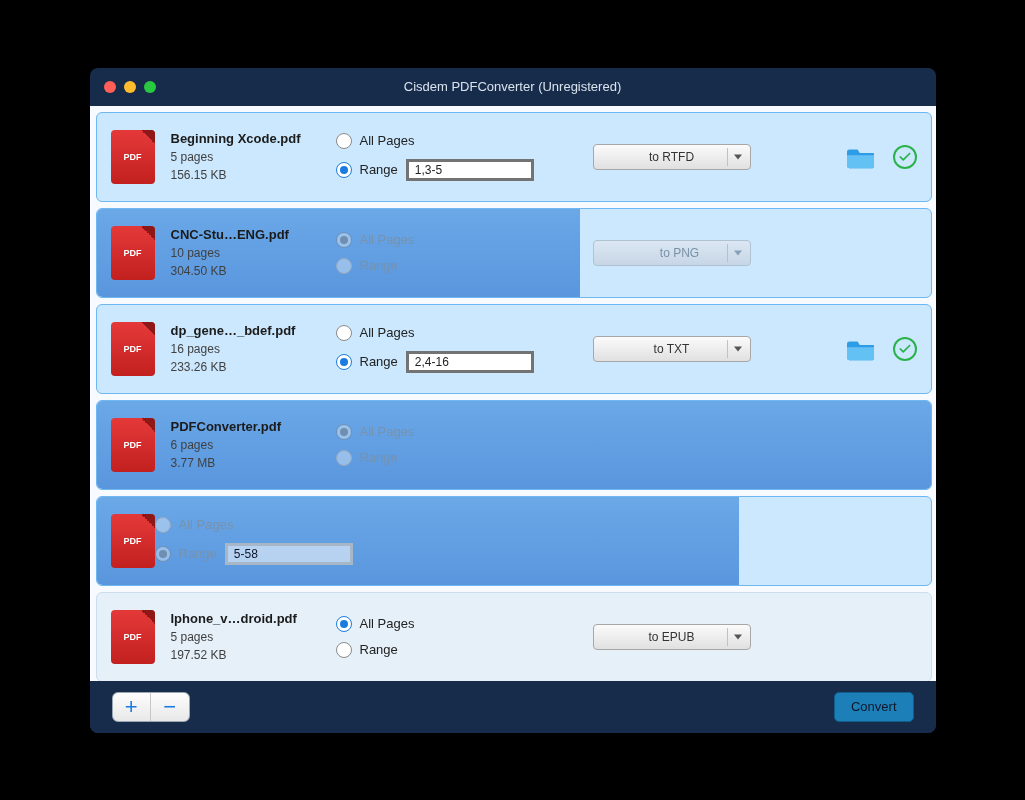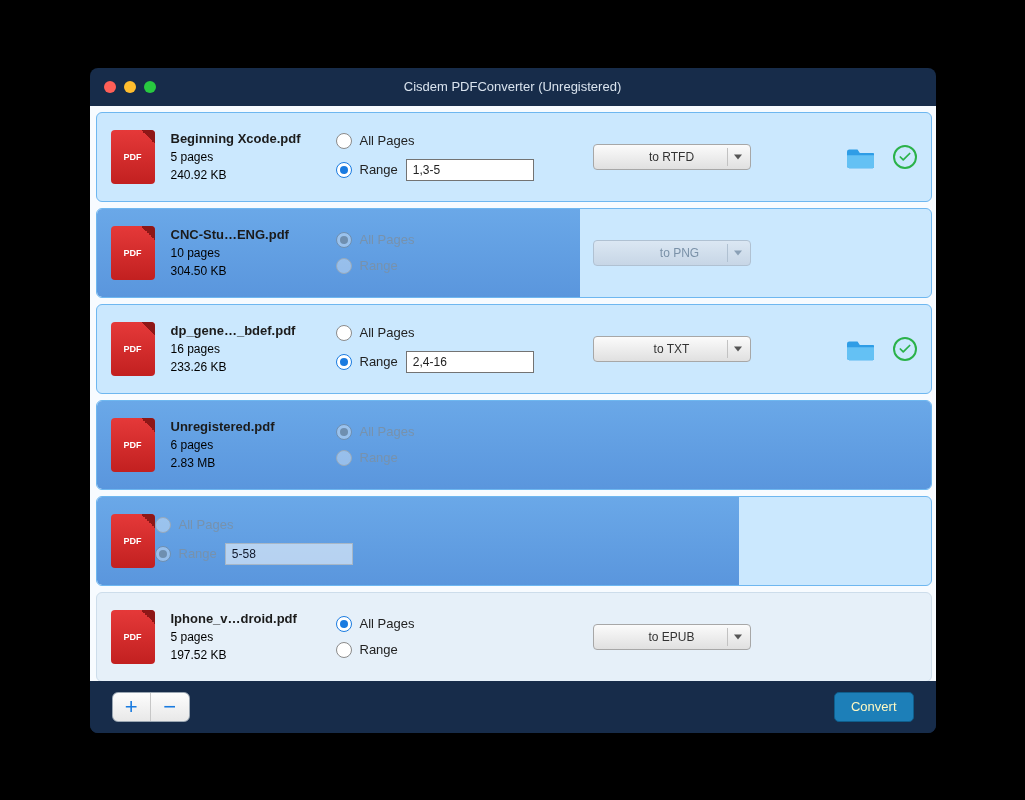--- a/index.html
+++ b/index.html
@@ -16,48 +16,48 @@
 .list::-webkit-scrollbar { width: 14px; }
 .list::-webkit-scrollbar-thumb { background: #b6c4d2; border-radius: 7px; border: 3px solid #f7fbff; }
 .row { background: #cbe8fe; border: 1px solid #6eb7f0; border-radius: 6px; margin-bottom: 6px; height: 90px; display: flex; align-items: center; padding: 0 14px; position: relative; overflow: hidden; }
 .row.light { background: #e6f0f9; border-color: #cdddeb; }
 .progress-fill { position: absolute; left: 0; top: 0; bottom: 0; background: linear-gradient(180deg,#6aa8e8,#5a96dd); z-index: 0; border-radius: 5px 0 0 5px; }
 .row > *:not(.progress-fill) { position: relative; z-index: 1; }
 .pdf-icon { width: 44px; height: 54px; background: linear-gradient(180deg,#e53939,#c22020); border-radius: 4px; position: relative; display: flex; align-items: center; justify-content: center; color: #fff; font-size: 9px; font-weight: 700; flex-shrink: 0; }
 .pdf-icon::before { content: ""; position: absolute; top: 0; right: 0; width: 14px; height: 14px; background: linear-gradient(225deg,#8e1717 50%, transparent 50%); border-top-right-radius: 4px; }
 .meta { width: 165px; margin-left: 16px; display: flex; flex-direction: column; gap: 4px; }
 .fname { font-size: 13px; font-weight: 600; color: #1b1b1b; white-space: nowrap; overflow: hidden; text-overflow: ellipsis; }
-.pcount, .fsize { font-size: 12px; color: #000000; }
+.pcount, .fsize { font-size: 12px; color: #404040; }
 .opts { width: 230px; display: flex; flex-direction: column; gap: 10px; justify-content: flex-start; }
 .radio-line { display: flex; align-items: center; gap: 8px; font-size: 13px; color: #222; }
 .radio { width: 16px; height: 16px; border-radius: 50%; border: 1.5px solid #8a8a8a; background: #fff; display: flex; align-items: center; justify-content: center; }
 .radio.checked { border-color: #1a7be0; }
 .radio.checked::after { content: ""; width: 8px; height: 8px; border-radius: 50%; background: #1a7be0; }
 .radio.dim { border-color: #97a9bb; background: rgba(255,255,255,0.35); }
 .radio.dim.checked { border-color: #6f8fb0; }
 .radio.dim.checked::after { background: #6f8fb0; }
 .label-dim { color: #7792ad; }
-.range-input { width: 128px; height: 22px; border: 1px solid #737373; background: #fff; font-size: 12px; padding: 0 6px; color: #222; }
+.range-input { width: 128px; height: 22px; border: 3px solid #737373; background: #fff; font-size: 12px; padding: 0 6px; color: #222; }
 .range-input.dim { background: rgba(255,255,255,0.55); color: #0f172a; border-color: #a7b7c7; }
 .fmt-wrap { width: 185px; display: flex; justify-content: flex-end; }
 .fmt-btn { width: 158px; height: 26px; background: linear-gradient(180deg,#fbfbfb,#e0e0e0); border: 1px solid #a7a7a7; border-radius: 4px; display: flex; align-items: center; justify-content: center; position: relative; font-size: 12px; color: #333; cursor: pointer; }
 .fmt-btn::after { content: ""; position: absolute; right: 8px; top: 50%; transform: translateY(-50%); border-left: 4px solid transparent; border-right: 4px solid transparent; border-top: 5px solid #555; }
 .fmt-btn::before { content: ""; position: absolute; right: 22px; top: 3px; bottom: 3px; width: 1px; background: #c2c2c2; }
 .fmt-btn.dim { background: linear-gradient(180deg,#dbe7f3,#c7d6e6); border-color: #b0c1d2; color: #7a91a8; padding-left: 16px; }
 .fmt-btn.dim::after { border-top-color: #8aa0b6; }
 .fmt-btn.dim::before { background: #b0c1d2; }
 .actions { flex: 1; display: flex; align-items: center; justify-content: flex-end; gap: 18px; }
 .folder { width: 28px; height: 22px; cursor: pointer; }
 .check { width: 24px; height: 24px; border: 2px solid #2bb24a; border-radius: 50%; display: flex; align-items: center; justify-content: center; }
 .check svg { width: 14px; height: 14px; }
 .footer { height: 52px; background: #172c4a; display: flex; align-items: center; padding: 0 22px; justify-content: space-between; }
 .addremove { width: 78px; height: 30px; background: linear-gradient(180deg,#fdfdfd,#e8e8e8); border: 1px solid #9aa6b2; border-radius: 6px; display: flex; overflow: hidden; }
 .addremove button { flex: 1; border: none; background: transparent; font-size: 22px; font-weight: 300; color: #1a7be0; cursor: pointer; line-height: 1; display: flex; align-items: center; justify-content: center; }
 .addremove .divider { width: 1px; background: #c7c7c7; }
-.convert { height: 30px; padding: 0 16px; background: #1d7fb8; border: 1px solid #0f5e8c; border-radius: 5px; color: #fef9c3; font-size: 13px; cursor: pointer; }
+.convert { height: 30px; padding: 0 16px; background: #1d7fb8; border: 1px solid #0f5e8c; border-radius: 5px; color: #0f172a; font-size: 13px; cursor: pointer; }
 </style>
 </head>
 <body>
 
 <div class="window">
   <div class="titlebar">
     <div class="traffic">
       <span class="tr-close"></span>
       <span class="tr-min"></span>
       <span class="tr-max"></span>
@@ -65,21 +65,21 @@
     <div class="title">Cisdem PDFConverter (Unregistered)</div>
   </div>
 
   <div class="list" id="list">
       <div class="row">
 
     <div class="pdf-icon">PDF</div>
     <div class="meta">
       <div class="fname">Beginning Xcode.pdf</div>
       <div class="pcount">5 pages</div>
-      <div class="fsize">240.92 KB</div>
+      <div class="fsize">156.15 KB</div>
     </div>
     <div class="opts">
       <div class="radio-line">
         <span class="radio  "></span>
         <span class="">All Pages</span>
       </div>
       <div class="radio-line">
         <span class="radio  checked"></span>
         <span class="">Range</span>
         <input class="range-input " value="1,3-5" style="">
@@ -161,23 +161,23 @@
             <svg viewBox="0 0 24 24">
               <path fill="none" stroke="#2bb24a" stroke-width="3" stroke-linecap="round" stroke-linejoin="round" d="M4 12l5 5L20 6"></path>
             </svg>
           </div>
         </div>
   </div>
       <div class="row">
     <div class="progress-fill" style="width:100%"></div>
     <div class="pdf-icon">PDF</div>
     <div class="meta">
-      <div class="fname">Unregistered.pdf</div>
+      <div class="fname">PDFConverter.pdf</div>
       <div class="pcount">6 pages</div>
-      <div class="fsize">2.83 MB</div>
+      <div class="fsize">3.77 MB</div>
     </div>
     <div class="opts">
       <div class="radio-line">
         <span class="radio dim checked"></span>
         <span class="label-dim">All Pages</span>
       </div>
       <div class="radio-line">
         <span class="radio dim "></span>
         <span class="label-dim">Range</span>
 

